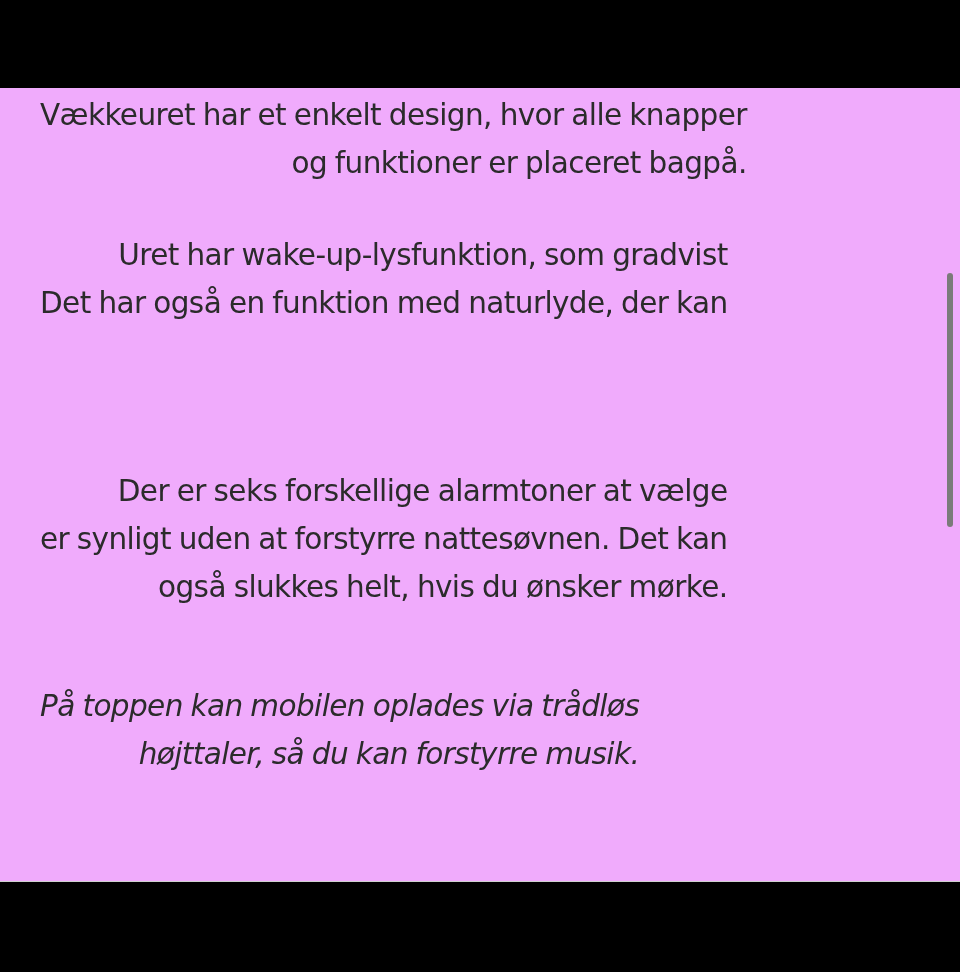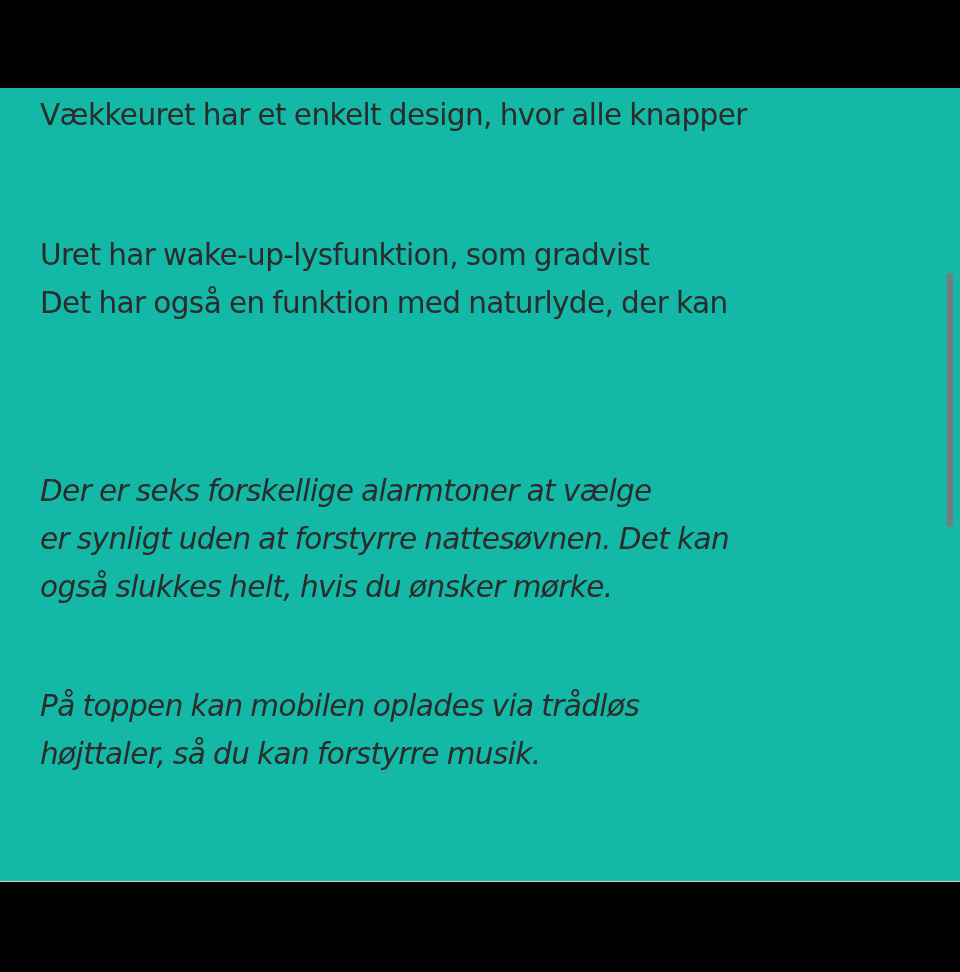--- a/index.html
+++ b/index.html
@@ -13,22 +13,23 @@
     .top-bar {
       position: absolute;
       left: 0; top: 0;
       width: 960px; height: 88px;
       background: #000000;
     }
     .content-area {
       position: absolute;
       left: 0; top: 88px;
       width: 960px; height: 793px;
-      background: #14b8a6;
+      background: #f0abfc;
       overflow: hidden;
+      text-align: right;
     }
     .bottom-bar {
       position: absolute;
       left: 0; top: 881px;
       width: 960px; height: 91px;
       background: #000000;
       border-top: 1px solid #cfcfcf;
       box-sizing: border-box;
     }
     .article {
@@ -46,21 +47,21 @@
     .para {
       margin: 0;
       padding: 0;
     }
     .para .line {
       display: block;
       white-space: nowrap;
     }
     .p1 { position: absolute; top: 3px; }
     .p2 { position: absolute; top: 143px; }
-    .p3 { position: absolute; top: 379px; font-style: italic; }
+    .p3 { position: absolute; top: 379px; }
     .p4 { position: absolute; top: 594px; font-style: italic; }
     .scrollbar-track {
       position: absolute;
       left: 944px;
       top: 0;
       width: 12px;
       height: 793px;
     }
     .scrollbar-thumb {
       position: absolute;
@@ -75,20 +76,21 @@
 </head>
 <body>
 
 <div class="top-bar"></div>
 
 <div class="content-area">
   <div class="article">
 
     <p class="para p1">
       <span class="line">Vækkeuret har et enkelt design, hvor alle knapper</span>
+      <span class="line">og funktioner er placeret bagpå.</span>
     </p>
 
     <p class="para p2">
       <span class="line">Uret har wake-up-lysfunktion, som gradvist</span>
       <span class="line">Det har også en funktion med naturlyde, der kan</span>
     </p>
 
     <p class="para p3">
       <span class="line">Der er seks forskellige alarmtoner at vælge</span>
       <span class="line">er synligt uden at forstyrre nattesøvnen. Det kan</span>

